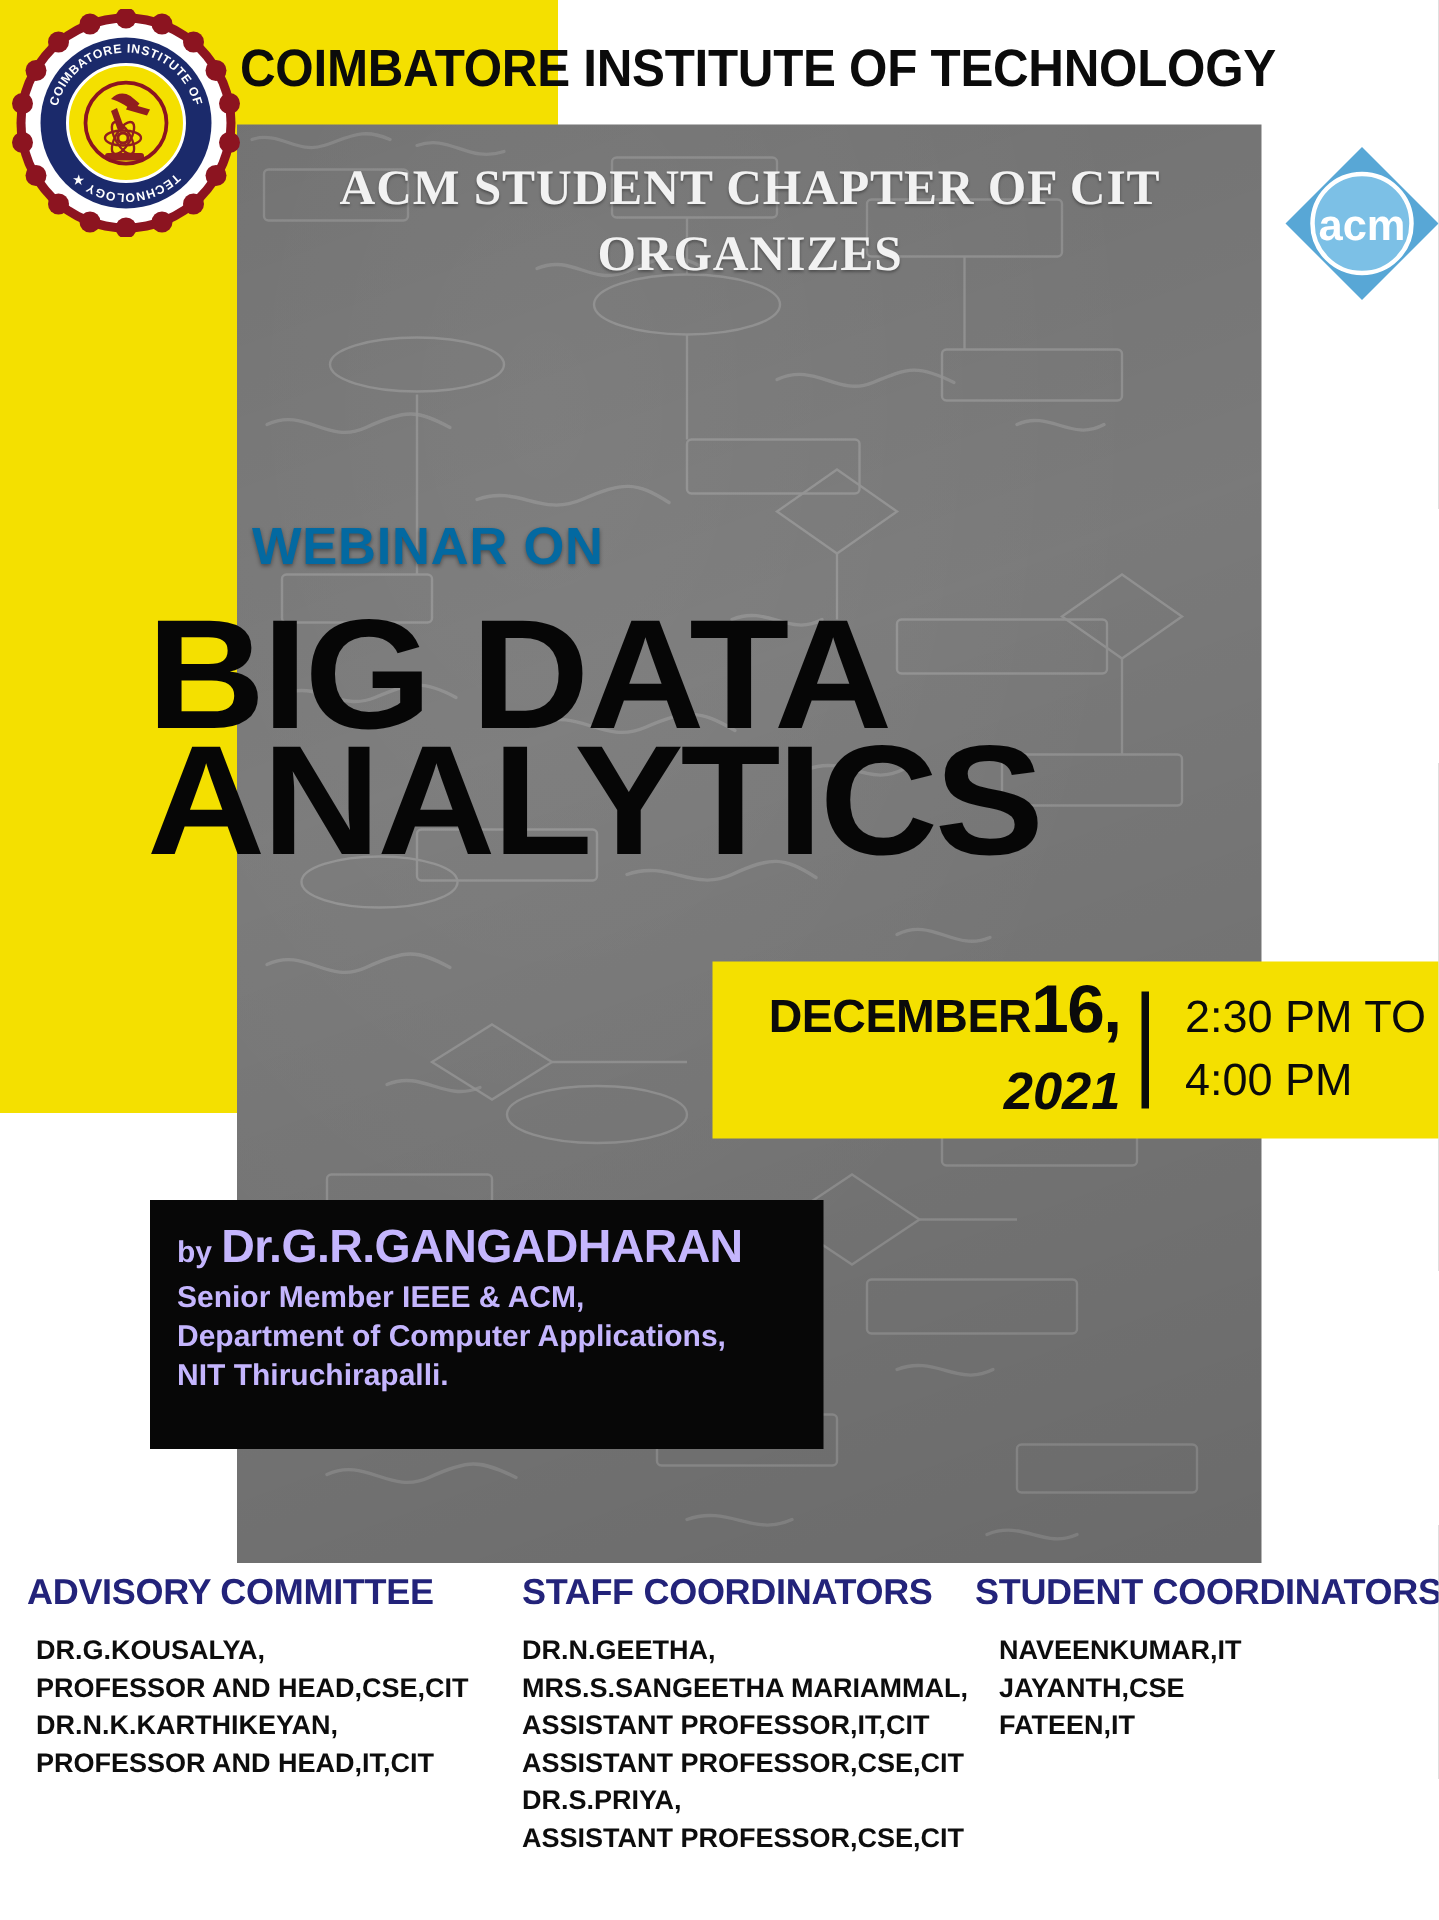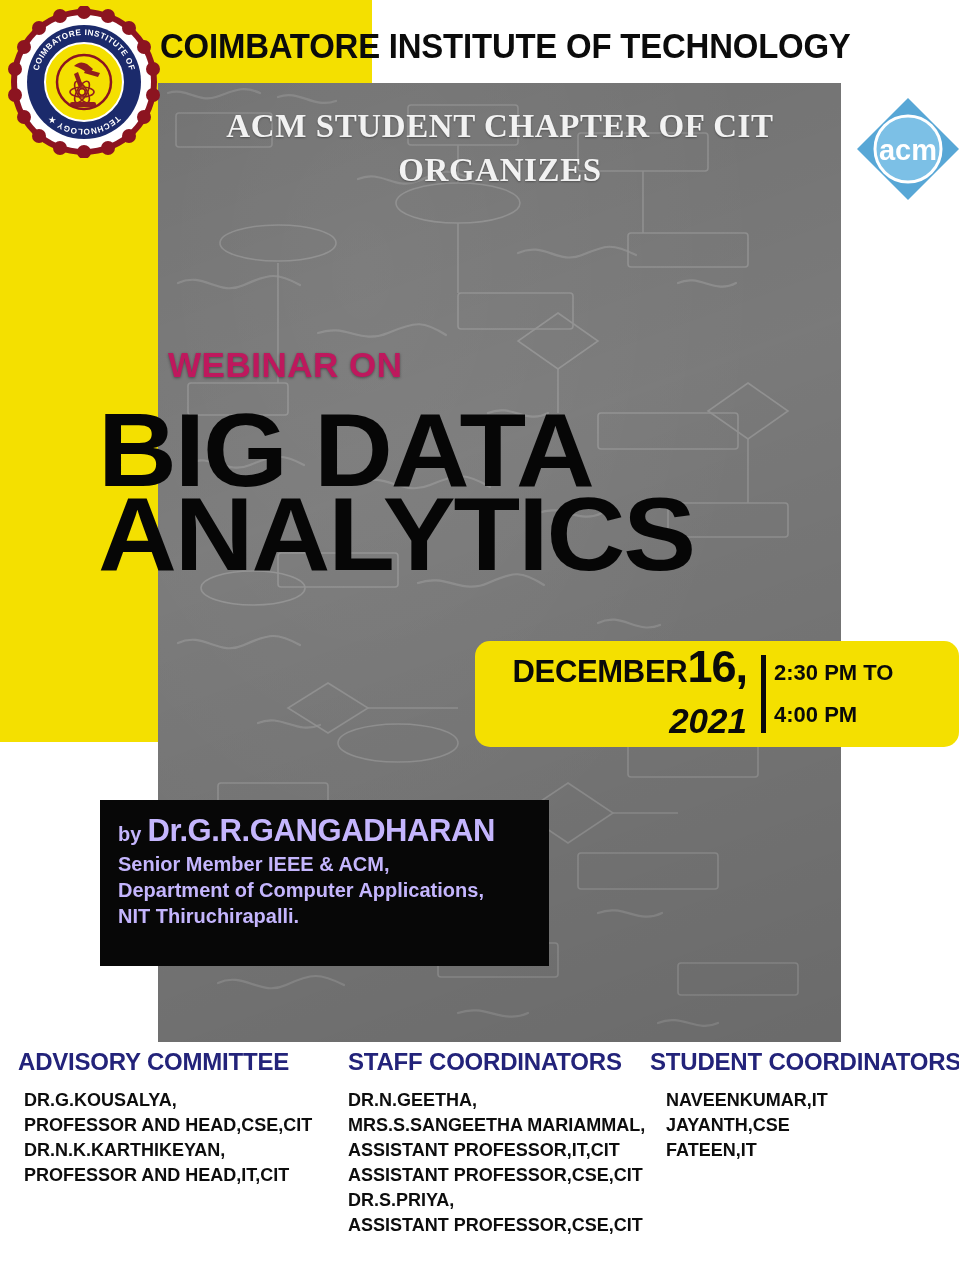--- a/index.html
+++ b/index.html
@@ -56,53 +56,53 @@
     text-align:center; color:#f2f2f2;
     font-family:"Liberation Serif", serif;
     font-weight:bold; font-size:33px; line-height:44px;
     letter-spacing:.6px;
     text-shadow:0 1px 2px rgba(0,0,0,.35);
   }
 
   
   .webinar-on{
     position:absolute; left:168px; top:345px;
-    color:#be185d; font-weight:bold; font-size:35px;
+    color:#0369a1; font-weight:bold; font-size:35px;
     letter-spacing:.5px;
     text-shadow:0 1px 3px rgba(0,0,0,.4);
   }
 
   
   .title-main{
     position:absolute; left:98px; top:408px; width:760px;
     color:#060606; font-weight:bold;
     font-size:104px; line-height:84px; letter-spacing:-2px;
     transform:scaleX(1.05); transform-origin:left top;
   }
   .title-main .l2{ display:block; }
 
   
   .datebar{
-    position:absolute; left:475px; top:641px; width:484px; height:106px;
-    background:#f4e000; display:flex; align-items:center;border-radius:15px;
+    position:absolute; left:475px; top:641px; width:484px; height:118px;
+    background:#f4e000; display:flex; align-items:center;
   }
   .datebar .date-part{
     width:286px; padding-right:14px;
     text-align:right; color:#0a0a0a; font-weight:bold;
     line-height:44px;
   }
   .datebar .date-month{ font-size:31px; letter-spacing:-.3px; }
   .datebar .date-day{ font-size:45px; letter-spacing:-1px; }
   .datebar .date-year{ display:block; font-size:35px;font-style:italic; }
   .datebar .divider{
     width:5px; height:78px; background:#0a0a0a; flex:0 0 auto;
   }
   .datebar .time-part{
-    flex:1; padding-left:8px; color:#0a0a0a;
-    font-weight:bold; font-size:22px; line-height:42px;
+    flex:1; padding-left:24px; color:#0a0a0a;
+    font-weight:normal; font-size:30px; line-height:42px;
   }
 
   
   .speaker{
     position:absolute; left:100px; top:800px; width:449px; height:166px;
     background:#070707; color:#c4b5fd;
     padding:14px 0 0 18px;
   }
   .speaker .name-line{ font-size:22px; line-height:34px; white-space:nowrap; }
   .speaker .by{ font-weight:bold; font-size:20px; }

